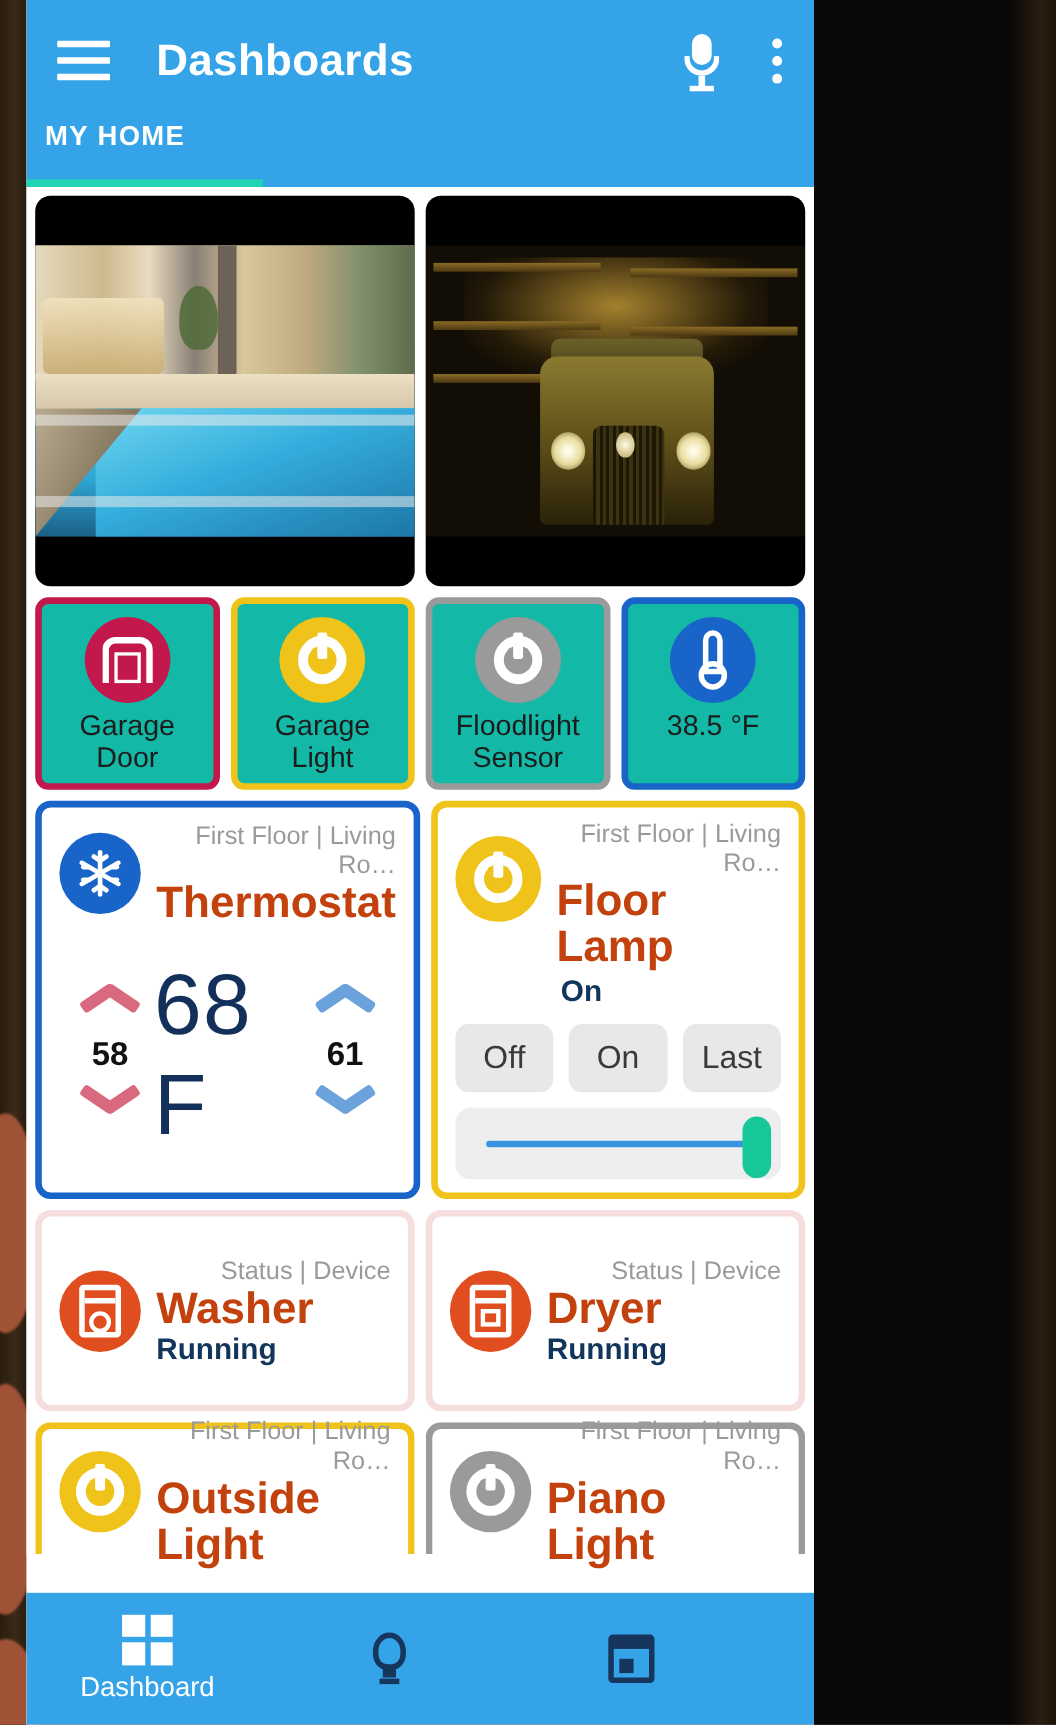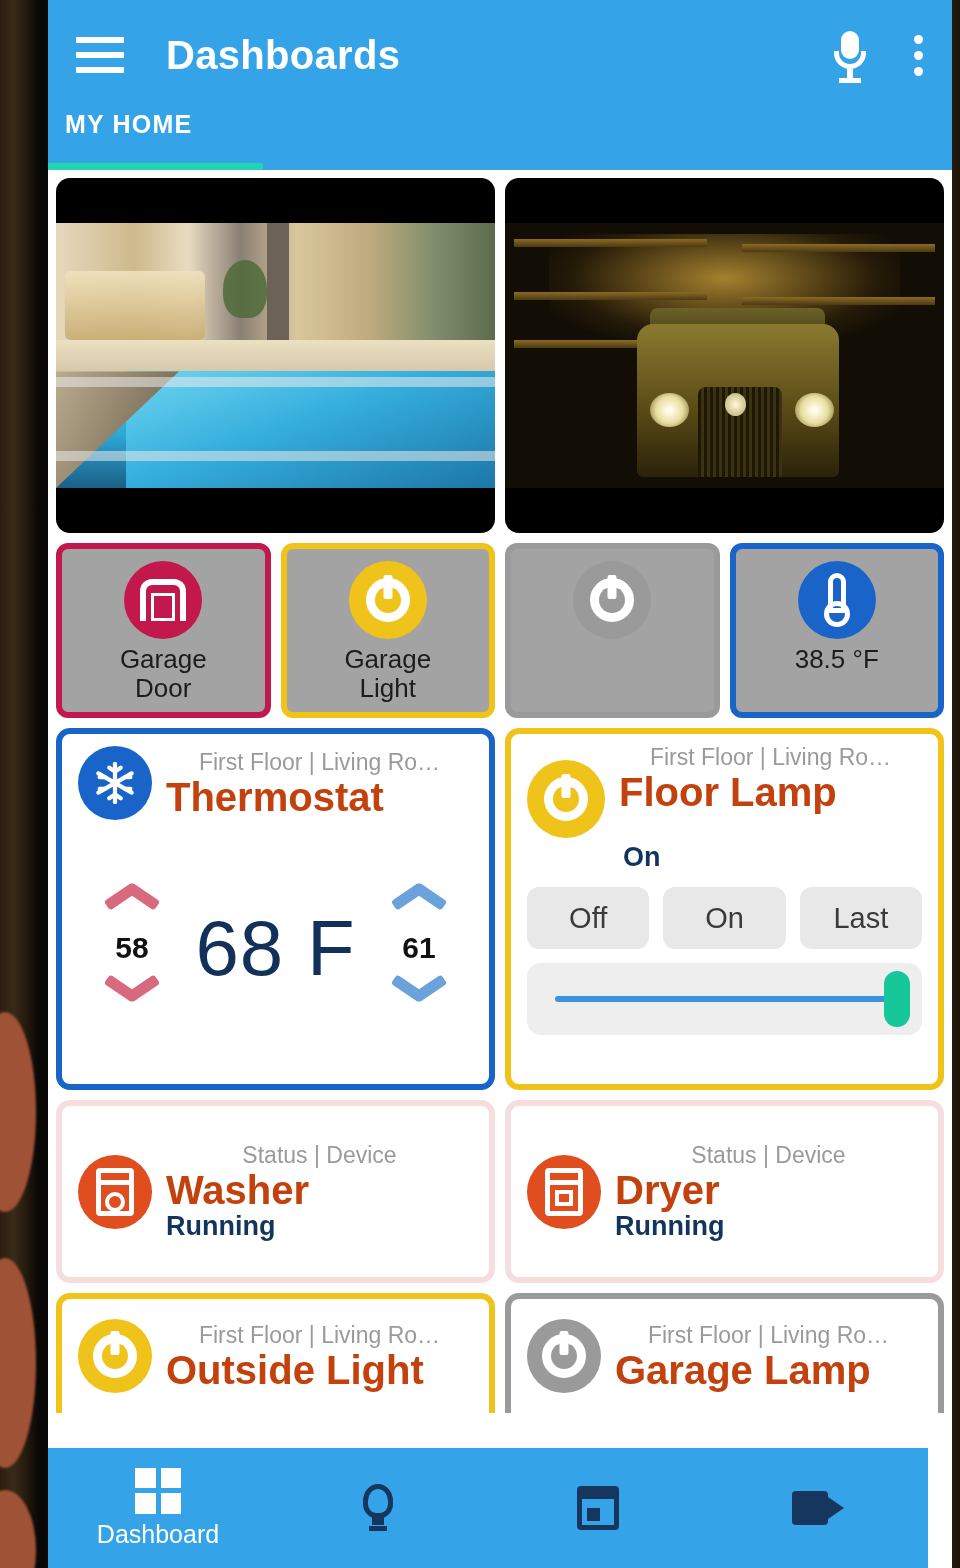--- a/index.html
+++ b/index.html
@@ -23,21 +23,21 @@
     background: #a05236; border-radius: 50%;
     filter: blur(1px);
   }
   #finger1 { top: 1012px; height: 200px; }
   #finger2 { top: 1258px; height: 210px; }
   #finger3 { top: 1490px; height: 120px; }
 
   
   #screen {
     position: absolute;
-    left: 48px; top: 0; width: 904px; height: 1568px;
+    left: 24px; top: 0; width: 716px; height: 1568px;
     background: #ffffff;
     overflow: hidden;
   }
 
   
   #appbar {
     height: 170px; background: #34a3e8;
     position: relative;
   }
   #appbar-top {
@@ -115,21 +115,21 @@
                background:radial-gradient(circle,#fffbe8 10%,#e8dda0 52%,#6b5b20 100%);
                border-radius:50%; }
   .hl-left { left: 33%; }
   .hl-right { left: 66%; }
   .hl-mid { left: 50%; top:64%; width:5%; height:9%;
             background:radial-gradient(circle,#fff9e0,#b8a863); border-radius:50%; position:absolute;}
 
   
   .shortcuts { display:flex; gap:10px; margin-bottom:10px; }
   .stile {
-    flex:1; height: 175px; background:#a3a3a3; border-radius: 12px;
+    flex:1; height: 175px; background:#14b8a6; border-radius: 12px;
     border: 6px solid #888; display:flex; flex-direction:column;
     align-items:center; justify-content:flex-start; padding-top: 12px;
   }
   .stile .ic { width: 78px; height: 78px; border-radius: 50%; position: relative;
                display:flex; align-items:center; justify-content:center; }
   .stile .lbl { margin-top: 6px; font-size: 26px; color:#1c1c1c; text-align:center;
                 line-height: 1.12; font-weight: 400; }
 
   
   .pw-ring { width: 44px; height: 44px; border: 9px solid #fff; border-radius:50%;
@@ -150,21 +150,21 @@
 
   
   .th-glyph { width:26px; height:54px; position:relative; }
   .th-glyph .tube { position:absolute; left:4px; top:0; width:18px; height:40px;
                     border:5px solid #fff; border-radius:9px 9px 0 0; box-sizing:border-box; }
   .th-glyph .bulb { position:absolute; left:0; bottom:0; width:26px; height:26px;
                     border:5px solid #fff; border-radius:50%; box-sizing:border-box; }
 
   
   .card { background:#fff; border-radius: 14px; border: 6px solid #ccc; }
-  .card-sub { font-size: 23px; color:#9a9a9a; text-align:center; }
+  .card-sub { font-size: 23px; color:#9a9a9a; text-align:right; }
   .card-title { font-size: 40px; color:#c2410c; font-weight: bold; line-height:1.05; }
   .card-state { font-size: 27px; color:#12355b; font-weight: bold; }
   .disc { border-radius:50%; display:flex; align-items:center; justify-content:center; flex:none; }
 
   
   #thermostat { flex:1; height: 362px; border-color:#1964c8; padding: 12px 16px 10px 16px;
                 display:flex; flex-direction:column; }
   .th-head { display:flex; align-items:center; gap: 14px; }
   .th-head .disc { width: 74px; height: 74px; background:#1964c8; }
   .th-texts { flex:1; min-width:0; }
@@ -346,20 +346,23 @@
           <span>Garage</span><br><span>Light</span>
         </div>
       </div>
 
       <div class="stile" style="border-color:#9a9a9a">
         <div class="ic" style="background:#9a9a9a">
           <div class="pw-ring">
               <div class="pw-notch" style="background:#9a9a9a"></div>
             </div>
         </div>
+        <div class="lbl">
+          <span>Floodlight</span><br><span>Sensor</span>
+        </div>
       </div>
 
       <div class="stile" style="border-color:#1964c8">
         <div class="ic" style="background:#1964c8">
           <div class="th-glyph">
               <div class="tube"></div>
               <div class="bulb"></div>
             </div>
         </div>
         <div class="lbl">38.5 °F</div>
@@ -481,21 +484,21 @@
       </div>
 
       <div class="card lightcard" style="border-color:#9a9a9a">
         <div class="disc" style="background:#9a9a9a">
           <div class="pw-ring">
               <div class="pw-notch" style="background:#9a9a9a"></div>
             </div>
         </div>
         <div class="appl-texts">
           <div class="card-sub">First Floor | Living Ro…</div>
-          <div class="card-title">Garage Lamp</div>
+          <div class="card-title">Piano Light</div>
         </div>
       </div>
 
     </div>
 
   </div>
 
   <div id="bottomnav">
 
     <div class="nav-item">

